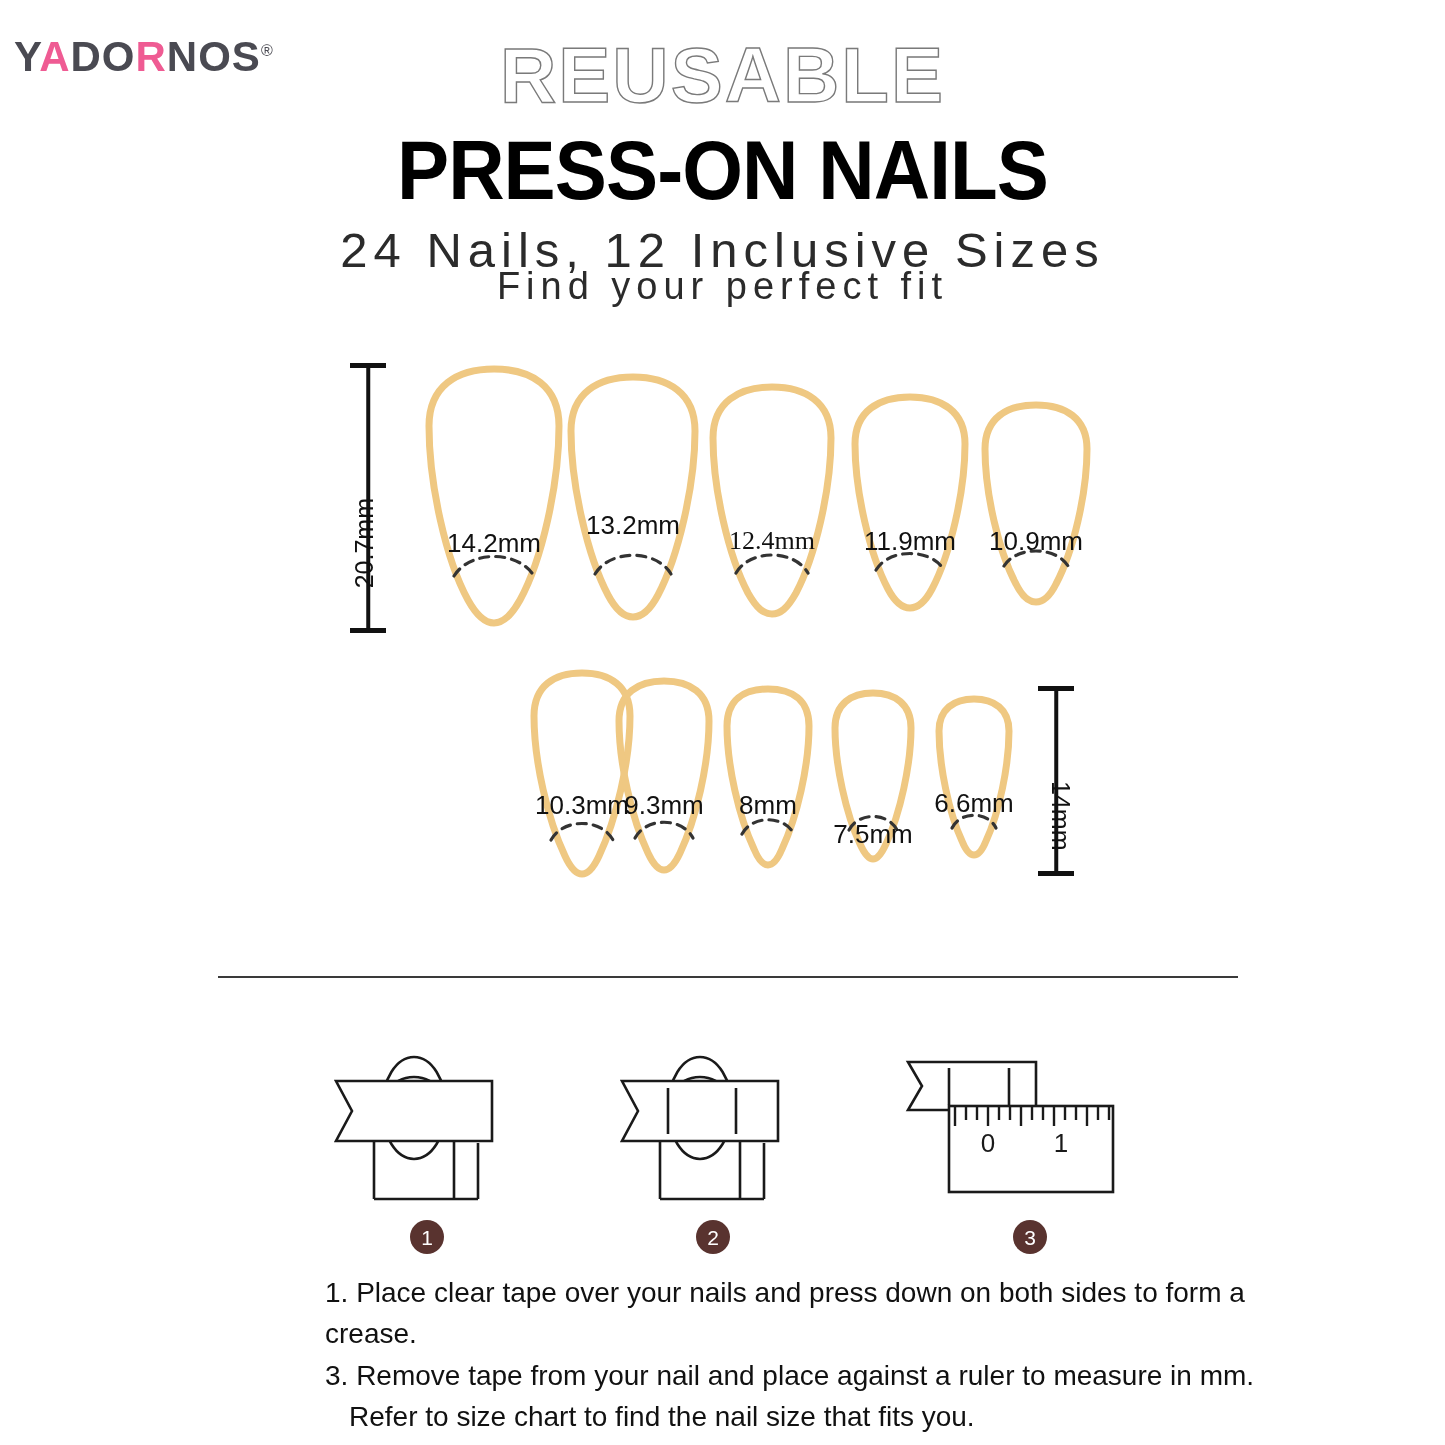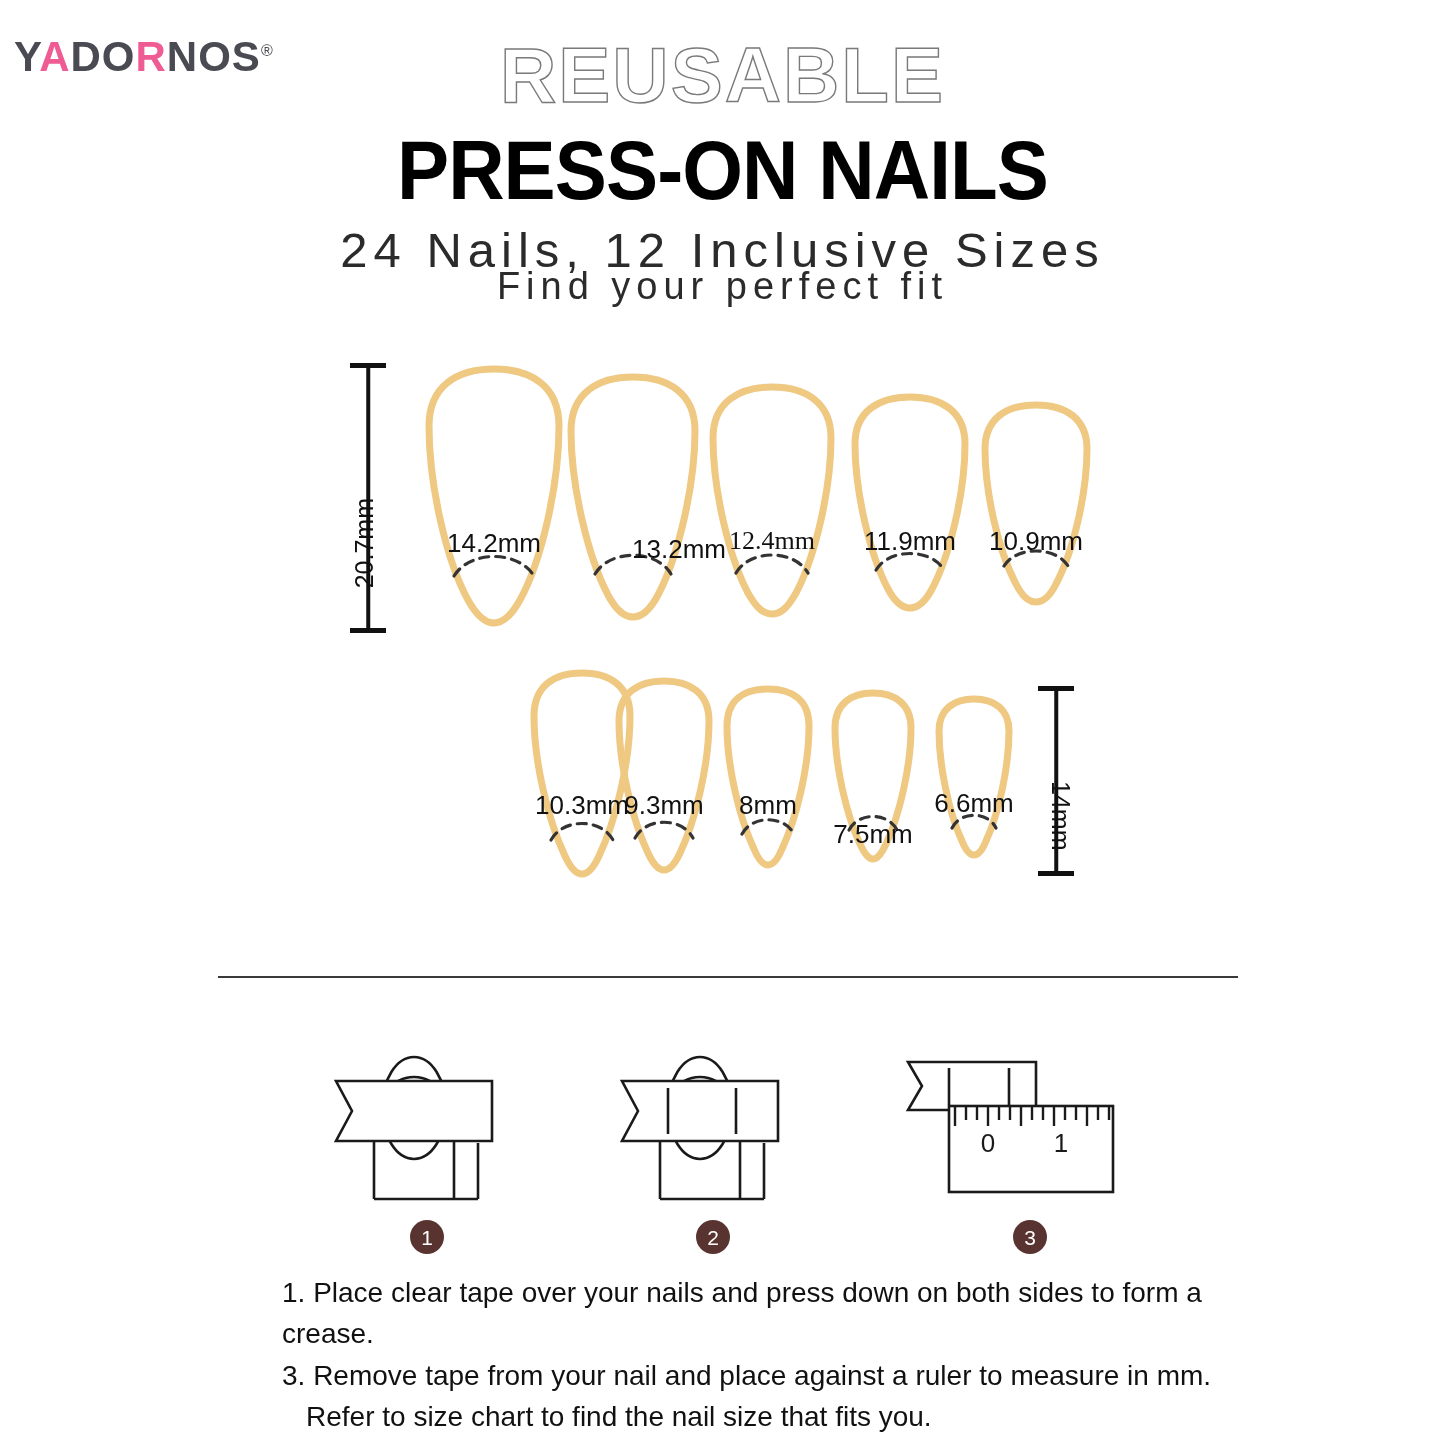--- a/index.html
+++ b/index.html
@@ -52,21 +52,21 @@
   .dline{fill:none;stroke:#1a1a1a;stroke-width:2.6;}
   .dfill{fill:#ffffff;stroke:#1a1a1a;stroke-width:2.6;}
   .ruler-tick{stroke:#1a1a1a;stroke-width:2.4;}
   .ruler-num{font-family:"Liberation Sans",sans-serif;font-size:26px;fill:#1a1a1a;text-anchor:middle;}
   .badge{position:absolute;width:34px;height:34px;border-radius:50%;background:#59332f;
          color:#fff;font-size:21px;font-weight:400;display:flex;align-items:center;
          justify-content:center;line-height:1;}
 
   
   #instructions{position:absolute;left:282px;top:1272px;width:980px;}
-  .instr{font-size:28px;line-height:1.48;color:#111;letter-spacing:0px;}
+  .instr{font-size:28px;line-height:1.48;color:#111;letter-spacing:0px;margin-left:43px;}
   .instr.indent{padding-left:24px;}
 </style>
 </head>
 <body>
 
 <div id="logo">
   <span class="d">Y</span><span class="p">A</span><span class="d">DO</span><span class="p">R</span><span class="d">NOS</span><span class="reg">®</span>
 </div>
 
 <div id="reusable">REUSABLE</div>
@@ -87,21 +87,21 @@
     <path class="smile-line" d="M30 212 C46 186 94 186 110 212"></path>
   </svg>
   <div class="nail-label" style="left:-23px;top:166px;width:186px;">14.2mm</div>
 </div>
 
 <div class="nail-wrap" style="left:566px;top:372px;">
   <svg class="nail-svg" width="134" height="250" viewBox="0 0 134 250">
     <path class="nail-outline" d="M67 5 C102 5 129 21 129 59 C129 114 112 185 92 223 C83 240 75 245 67 245 C59 245 51 240 42 223 C22 185 5 114 5 59 C5 21 32 5 67 5 Z"></path>
     <path class="smile-line" d="M29 202 C44 177 90 177 105 202"></path>
   </svg>
-  <div class="nail-label" style="left:-26px;top:164px;width:186px;text-align:right;">13.2mm</div>
+  <div class="nail-label" style="left:-26px;top:140px;width:186px;">13.2mm</div>
 </div>
 
 <div class="nail-wrap" style="left:708px;top:382px;font-family:Liberation Serif, serif;">
   <svg class="nail-svg" width="128" height="236" viewBox="0 0 128 236">
     <path class="nail-outline" d="M64 5 C97 5 123 20 123 56 C123 108 107 175 88 211 C79 227 72 232 64 232 C56 232 49 227 40 211 C21 175 5 108 5 56 C5 20 31 5 64 5 Z"></path>
     <path class="smile-line" d="M28 191 C42 167 86 167 100 191"></path>
   </svg>
   <div class="nail-label" style="left:-29px;top:146px;width:186px;">12.4mm</div>
 </div>
 

